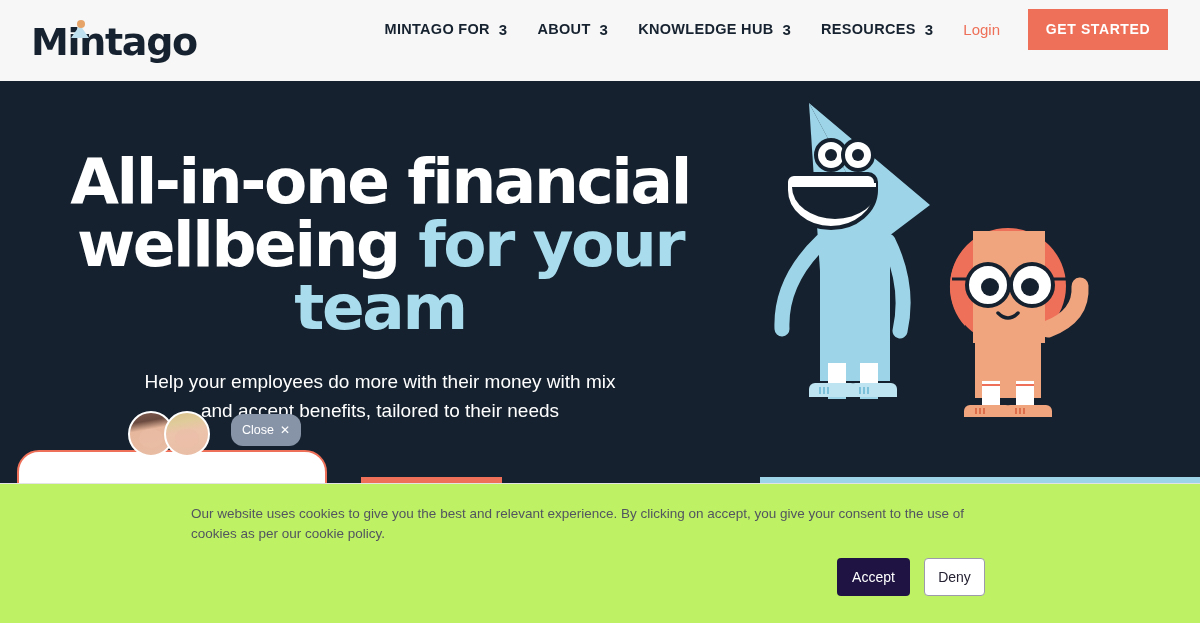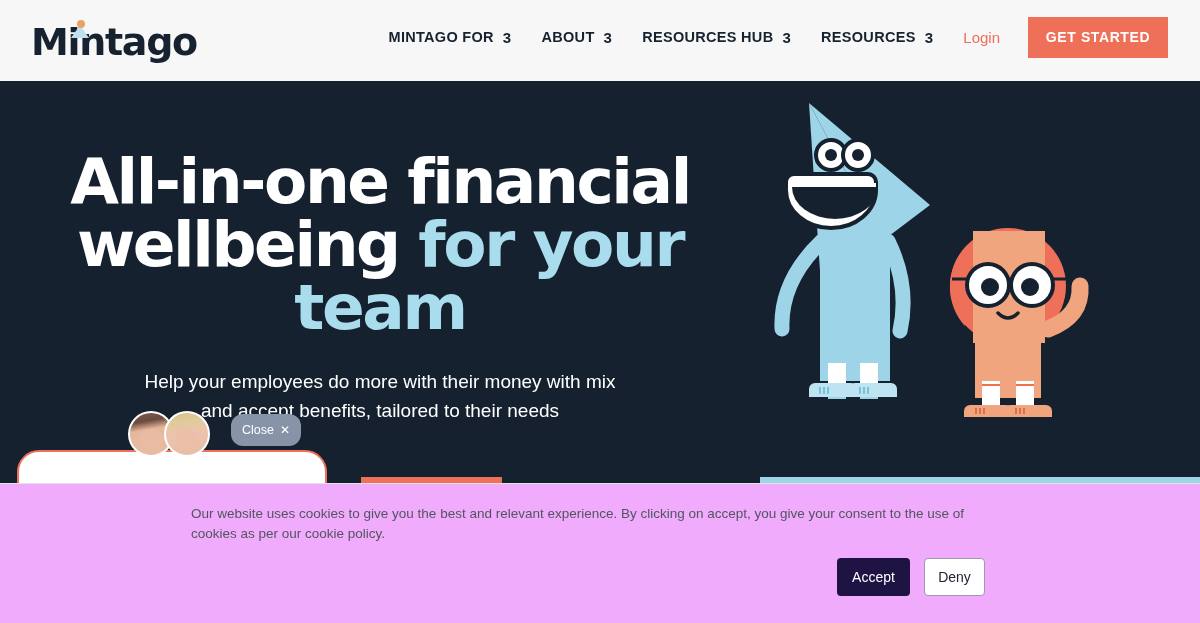--- a/index.html
+++ b/index.html
@@ -40,21 +40,21 @@
     z-index: 0;
   }
   .logo-dot {
     position: absolute; left: 46px; top: -3px;
     width: 8px; height: 8px; border-radius: 50%;
     background: #e7a469;
     z-index: 2;
   }
 
   .nav {
-    position: absolute; right: 0; top: 8px;
+    position: absolute; right: 0; top: 0;
     height: 58px;
     display: flex; align-items: center;
   }
   .nav-item {
     display: flex; align-items: center;
     font-size: 14.5px; font-weight: 700;
     letter-spacing: 0.3px;
     color: #16222f;
     margin-right: 30px;
     cursor: pointer;
@@ -169,21 +169,21 @@
   .ground {
     position: absolute; left: 0; bottom: 0;
     width: 440px; height: 6px;
     background: #9dd4e8;
   }
 
   
   .cookie {
     position: absolute; left: 0; top: 483px;
     width: 1200px; height: 140px;
-    background: #f0abfc;
+    background: #bef264;
     border-top: 1px solid #e3e3e3;
     z-index: 20;
   }
   .cookie-text {
     position: absolute; left: 191px; top: 20px;
     width: 800px;
     font-size: 13.5px;
     line-height: 1.45;
     color: #52555f;
   }
@@ -226,21 +226,21 @@
     <nav class="nav">
       <div class="nav-item">
         <span>MINTAGO FOR</span>
         <span class="nav-caret">3</span>
       </div>
       <div class="nav-item">
         <span>ABOUT</span>
         <span class="nav-caret">3</span>
       </div>
       <div class="nav-item">
-        <span>RESOURCES HUB</span>
+        <span>KNOWLEDGE HUB</span>
         <span class="nav-caret">3</span>
       </div>
       <div class="nav-item">
         <span>RESOURCES</span>
         <span class="nav-caret">3</span>
       </div>
       <div class="nav-login">Login</div>
       <button class="btn-getstarted">GET STARTED</button>
     </nav>
   </div>

